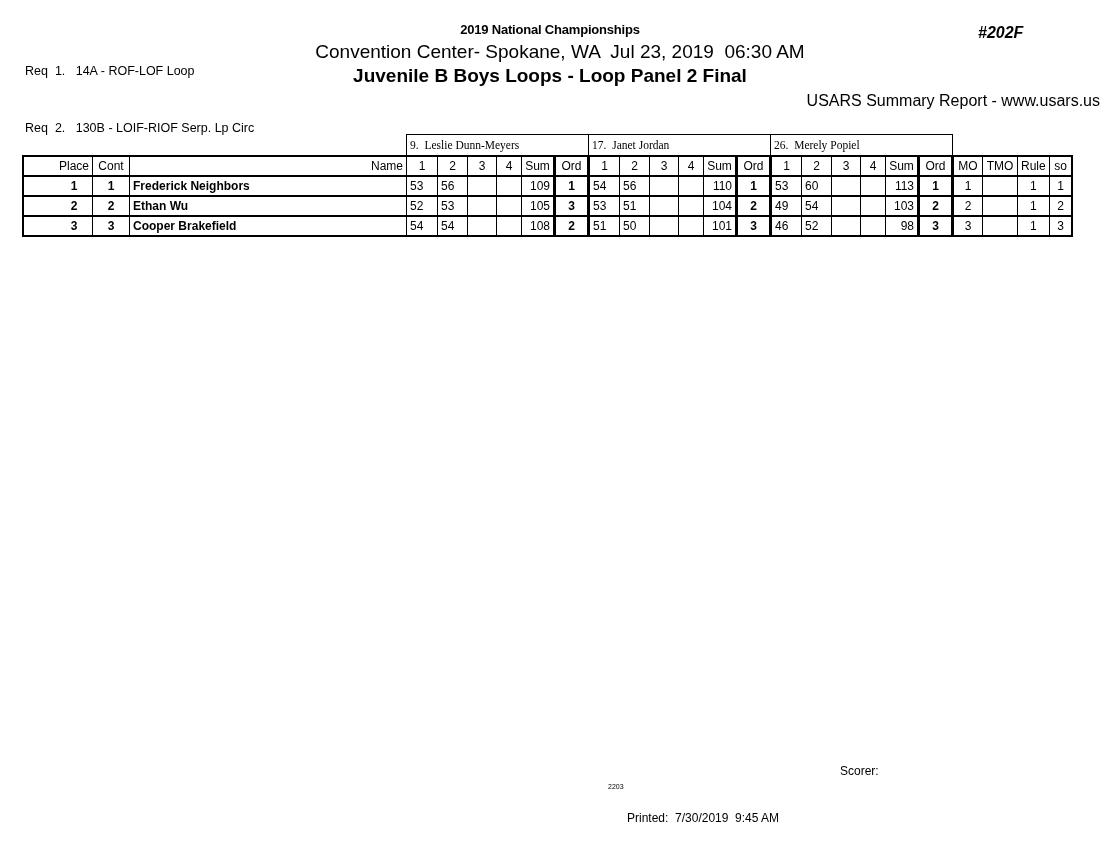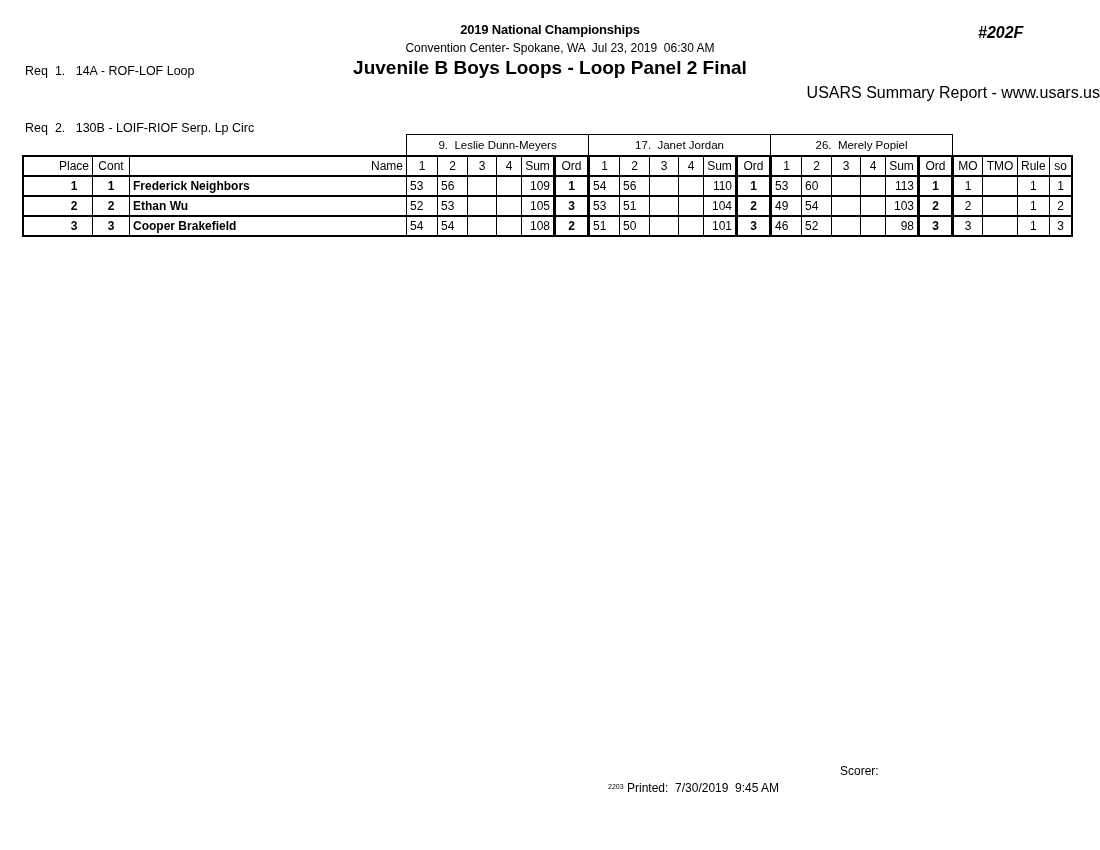--- a/index.html
+++ b/index.html
@@ -19,21 +19,21 @@
     position: absolute; left: 25px; top: 24px;
     font-size: 12.5px; line-height: 19px; white-space: pre;
   }
 
   
   .header-center {
     position: absolute; left: 0; top: 22px; width: 100%;
     text-align: center;
   }
   .title1 { font-size: 13px; font-weight: bold; letter-spacing: -0.2px; }
-  .line2  { font-size: 12px; margin-top: 4px; white-space: pre; padding-left: 20px; }
+  .line2  { font-size: 19px; margin-top: 4px; white-space: pre; padding-left: 20px; }
   .title3 { font-size: 19px; font-weight: bold; margin-top: 2px; }
   .line4  { font-size: 16px; margin-top: 5px; text-align: right; }
 
   
   .doc-number {
     position: absolute; left: 978px; top: 24px;
     font-size: 16px; font-weight: bold; font-style: italic;
   }
 
   
@@ -43,21 +43,21 @@
     font-size: 12px;
   }
   .results-table td {
     padding: 0 3px; height: 20px; line-height: 18px;
     white-space: nowrap; overflow: hidden;
   }
   tr.judge-row td { height: 21px; }
   td.blank { border: none; }
   td.judge-box {
     border: 1px solid #000; font-size: 11.5px;
-    text-align: center; white-space: pre;
+    text-align: left; white-space: pre; font-family: Liberation Serif, serif;
   }
   tr.head-row td {
     border: 1px solid #000;
     border-top: 2px solid #000; border-bottom: 2px solid #000;
     text-align: center;
   }
   tr.head-row td.h-name { text-align: right; }
   tr.data td {
     border: 1px solid #000;
     border-bottom: 2px solid #000;
@@ -67,21 +67,21 @@
   td.score { text-align: left; }
   td.sum   { text-align: right; }
   td.ord   { text-align: center; font-weight: bold; }
   td.ord-col { border-left: 3px solid #000 !important; border-right: 3px solid #000 !important; }
   td.mo, td.tmo, td.rule, td.so { text-align: center; }
   td.c-first { border-left: 2px solid #000 !important; padding-left: 35px; }
   td.c-last  { border-right: 2px solid #000 !important; }
 
   
   .footer-sup     { position: absolute; left: 608px; top: 783px; font-size: 7px; }
-  .footer-printed { position: absolute; left: 627px; top: 781px; font-size: 12px; white-space: pre; }
+  .footer-printed { position: absolute; left: 627px; top: 811px; font-size: 12px; white-space: pre; }
   .footer-scorer  { position: absolute; left: 840px; top: 764px; font-size: 12px; }
 </style>
 </head>
 <body>
 
 <div class="page">
 
   <div class="req-block">
     <div>Req  1.   14A - ROF-LOF Loop</div>
     <div>Req  2.   130B - LOIF-RIOF Serp. Lp Circ</div>

